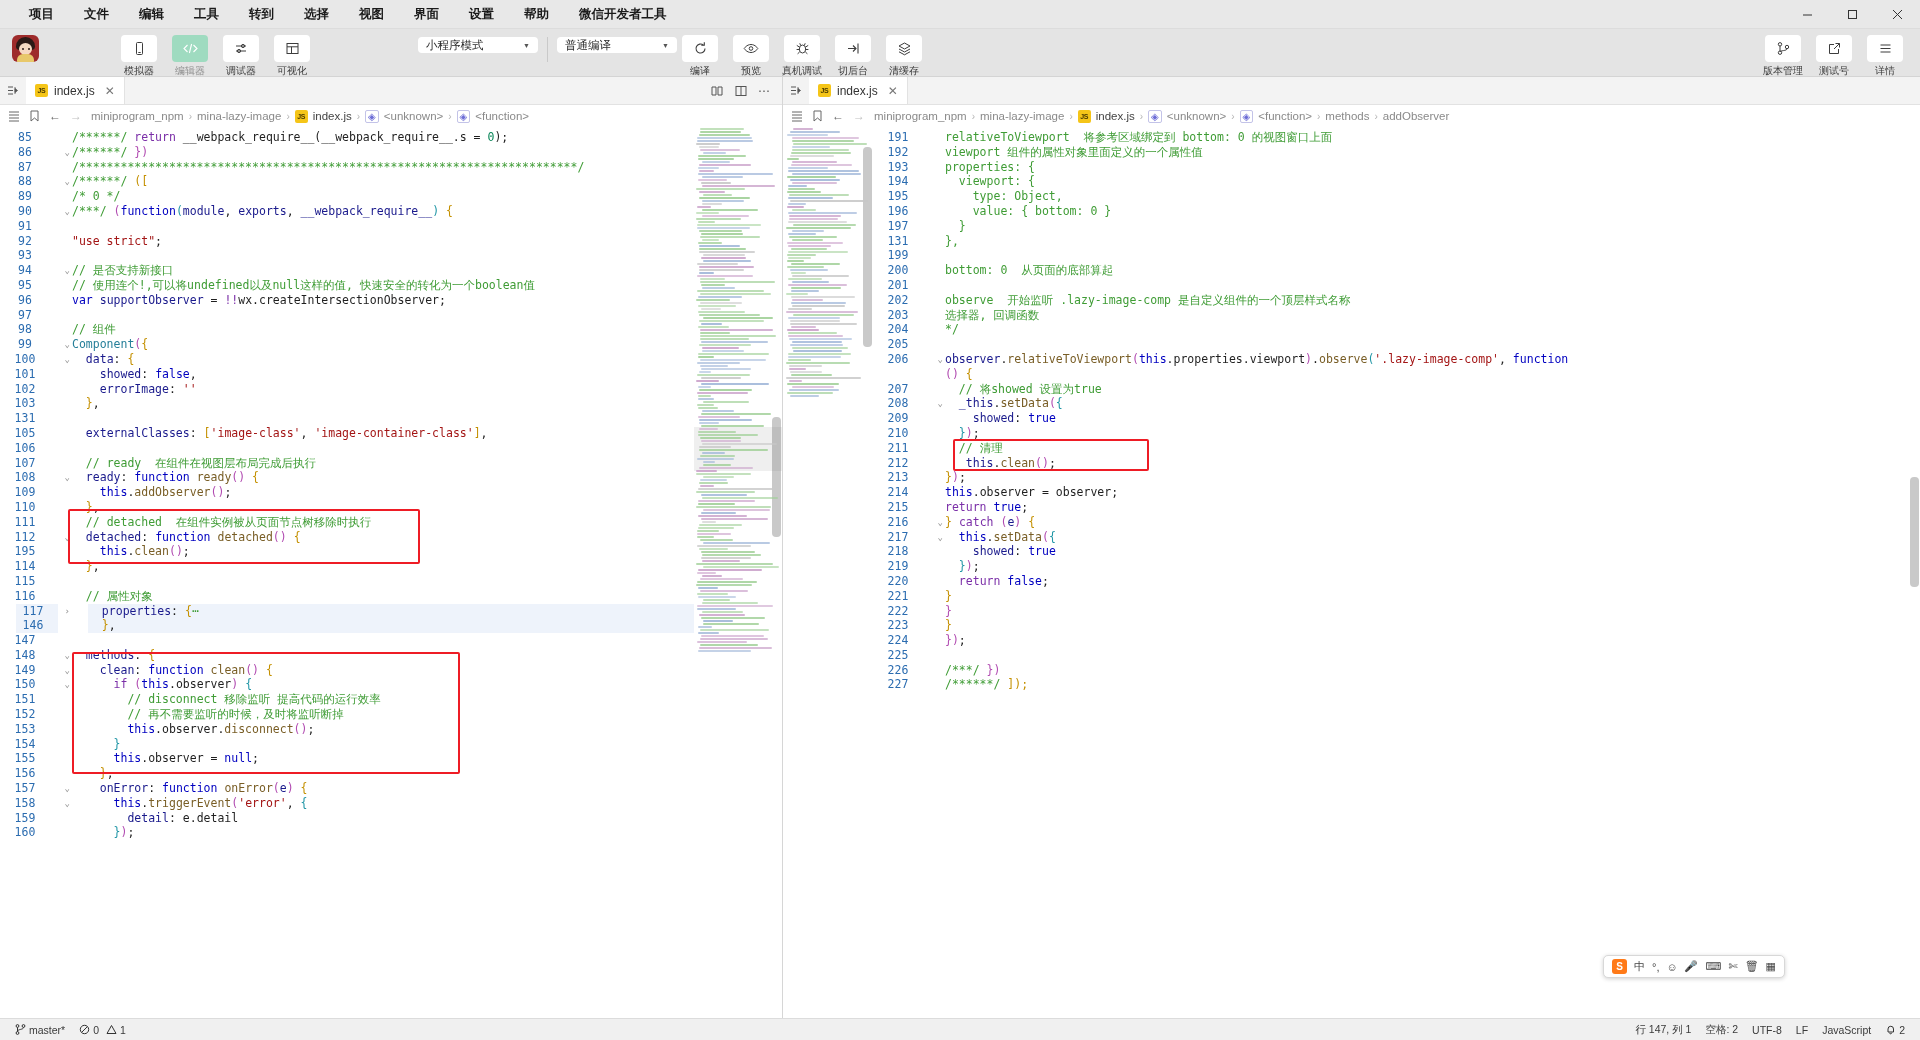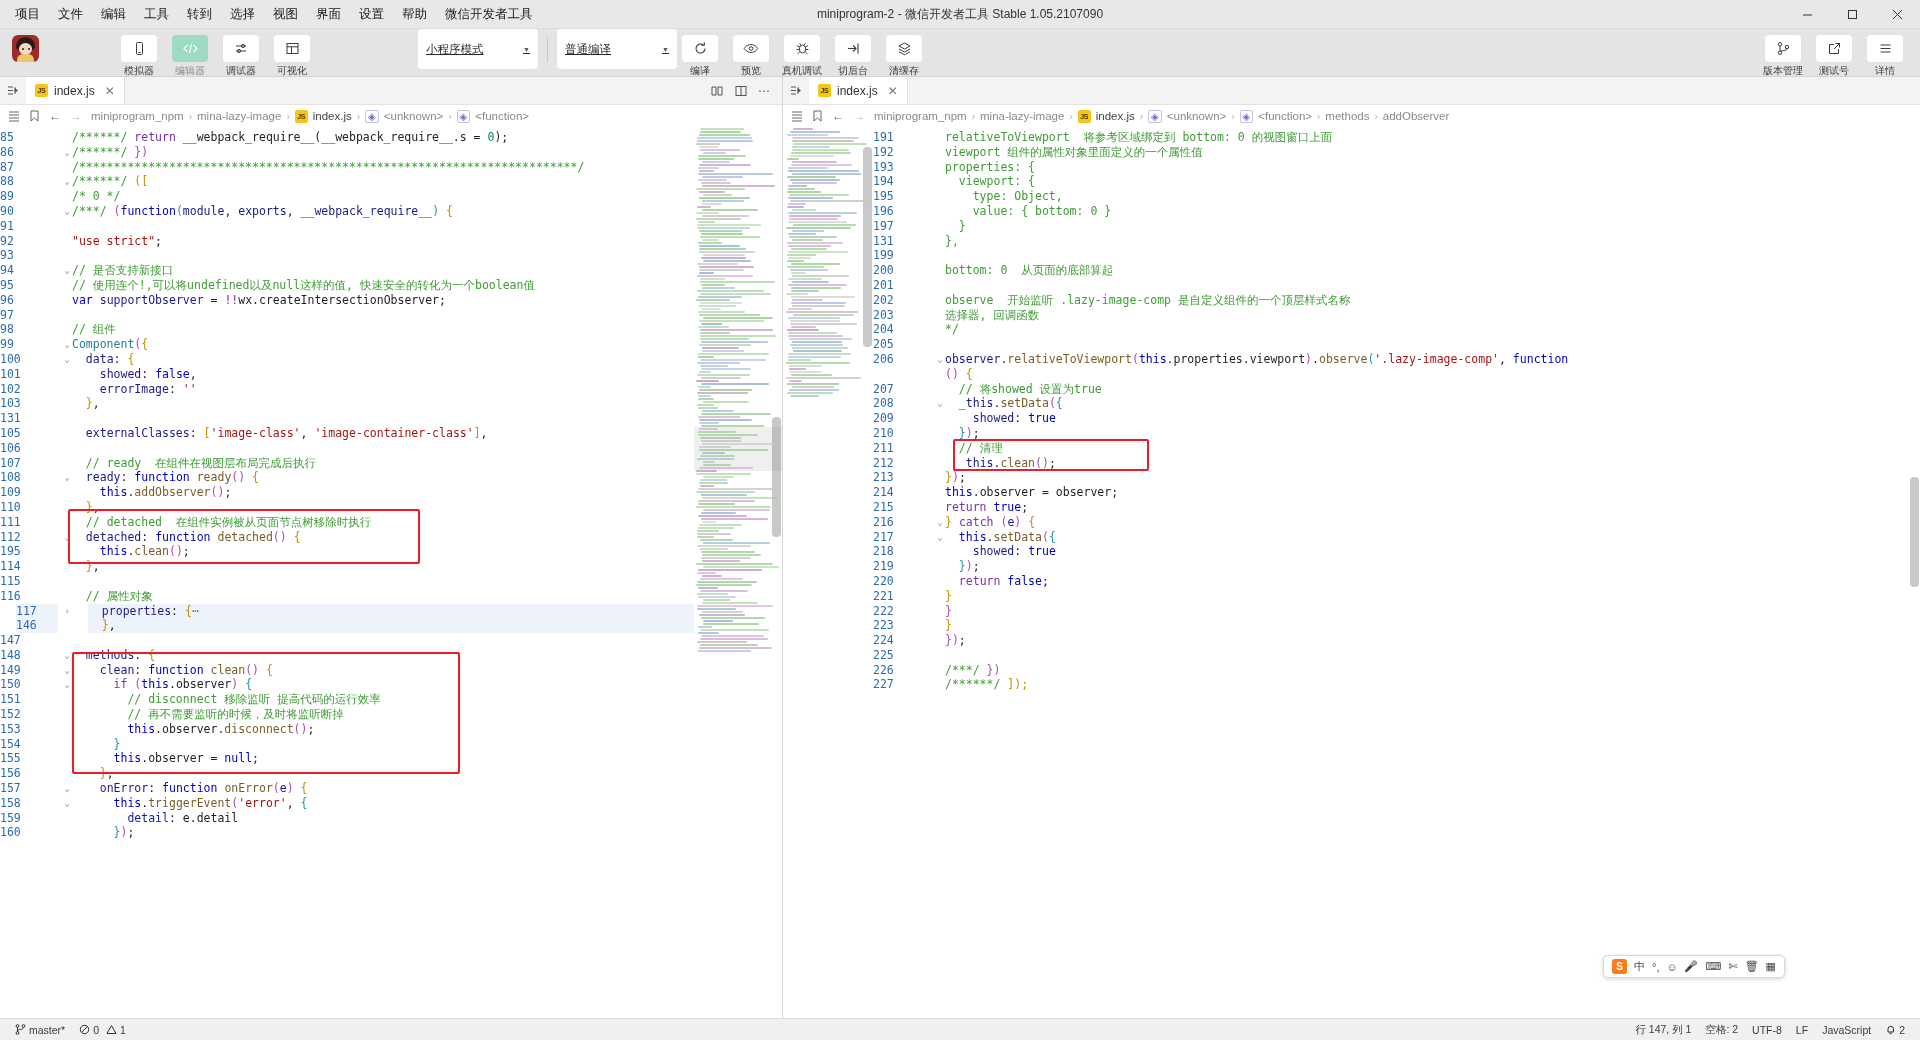--- a/index.html
+++ b/index.html
@@ -8,21 +8,21 @@
     font-family: "Liberation Sans", sans-serif;
     background: #ffffff; overflow: hidden;
   }
   body { display: flex; flex-direction: column; }
 
   
   .titlebar {
     height: 29px; background: #e8e8e8; display: flex; align-items: center;
     border-bottom: 1px solid #dcdcdc; flex: 0 0 29px;
   }
-  .menu-list { display: flex; align-items: center; padding-left: 6px; gap: 0; }
+  .menu-list { display: flex; align-items: center; padding-left: 20px; gap: 12px; font-weight: bold; }
   .menu-item {
     font-size: 12.5px; color: #1a1a1a; padding: 3px 9px; cursor: default;
     white-space: nowrap;
   }
   .title-center {
     position: absolute; left: 0; right: 0; text-align: center;
     font-size: 12px; color: #333; pointer-events: none;
   }
   .win-ctrls { margin-left: auto; display: flex; height: 29px; }
   .win-btn {
@@ -71,23 +71,23 @@
   .tb-label {
     font-size: 10px; color: #3b3b3b; margin-top: 2px; white-space: nowrap;
   }
   .tb-label.dim { color: #8f8f8f; }
 
   .tb-center {
     position: absolute; left: 418px; top: 0; display: flex;
     align-items: flex-start; gap: 0;
   }
   .select {
-    height: 40px; min-width: 120px; background: #fff; border-radius: 4px;
-    display: flex; align-items: center; padding: 0 8px;
-    font-size: 11.5px; color: #2b2b2b; justify-content: space-between; text-decoration: underline;
+    height: 16px; min-width: 120px; background: #fff; border-radius: 4px;
+    margin-top: 8px; display: flex; align-items: center; padding: 0 8px;
+    font-size: 11.5px; color: #2b2b2b; justify-content: space-between;
   }
   .select .caret { font-size: 7px; color: #555; margin-left: 10px; }
   .divider-v { width: 1px; height: 25px; background: #c9c9c9; margin: 8px 9px 0; }
 
   .tb-right { position: absolute; right: 12px; top: 0; display: flex; gap: 5px; }
 
   
   .editor-area { flex: 1 1 auto; display: flex; min-height: 0; background: #fff; }
   .pane { display: flex; flex-direction: column; min-width: 0; position: relative; }
   .pane.left { flex: 0 0 783px; border-right: 1px solid #d6d6d6; }
@@ -127,21 +127,21 @@
   .bc-sym {
     color: #6c6cd6; font-size: 10px; border: 1px solid #c3c3e8;
     border-radius: 2px; padding: 0 2px;
   }
 
   .code-wrap { flex: 1 1 auto; display: flex; min-height: 0; position: relative; }
   .code-scroll {
     flex: 1 1 auto; display: flex; overflow: hidden; position: relative;
   }
   .gutter {
-    flex: 0 0 58px; text-align: left; padding-top: 3px;
+    flex: 0 0 58px; text-align: center; padding-top: 3px;
     font-family: "DejaVu Sans Mono", monospace; font-size: 11.5px;
     color: #2b6cb0; user-select: none;
   }
   .gutter .ln { height: 14.8px; line-height: 14.8px; padding-right: 8px; position: relative; }
   .gutter .ln .fold {
     position: absolute; right: -12px; color: #888; font-size: 9px;
   }
   .code {
     flex: 1 1 auto; padding-top: 3px; font-family: "DejaVu Sans Mono", monospace;
     font-size: 11.5px; white-space: pre; overflow: hidden; position: relative;
@@ -214,21 +214,20 @@
       <div class="menu-item">编辑</div>
       <div class="menu-item">工具</div>
       <div class="menu-item">转到</div>
       <div class="menu-item">选择</div>
       <div class="menu-item">视图</div>
       <div class="menu-item">界面</div>
       <div class="menu-item">设置</div>
       <div class="menu-item">帮助</div>
       <div class="menu-item">微信开发者工具</div>
     </div>
-  <div class="title-center">miniprogram-2 - 微信开发者工具 Stable 1.05.2107090</div>
   <div class="win-ctrls">
     <div class="win-btn">
       <svg width="11" height="11" viewBox="0 0 11 11">
           <line x1="1" y1="6" x2="10" y2="6" stroke="#333" stroke-width="1"></line>
         </svg>
     </div>
     <div class="win-btn">
       <svg width="11" height="11" viewBox="0 0 11 11">
           <rect x="1.5" y="1.5" width="8" height="8" fill="none" stroke="#333" stroke-width="1"></rect>
         </svg>

